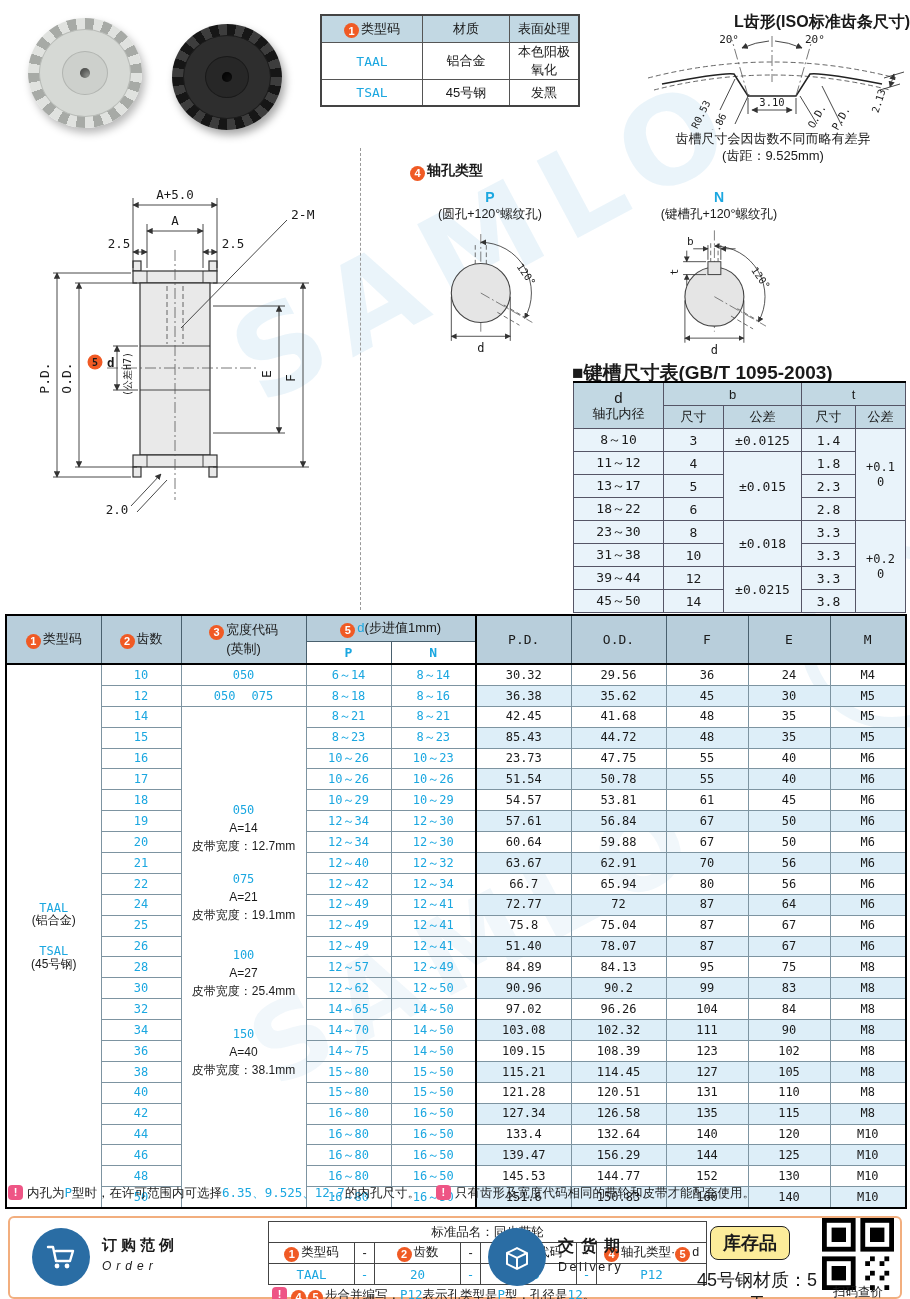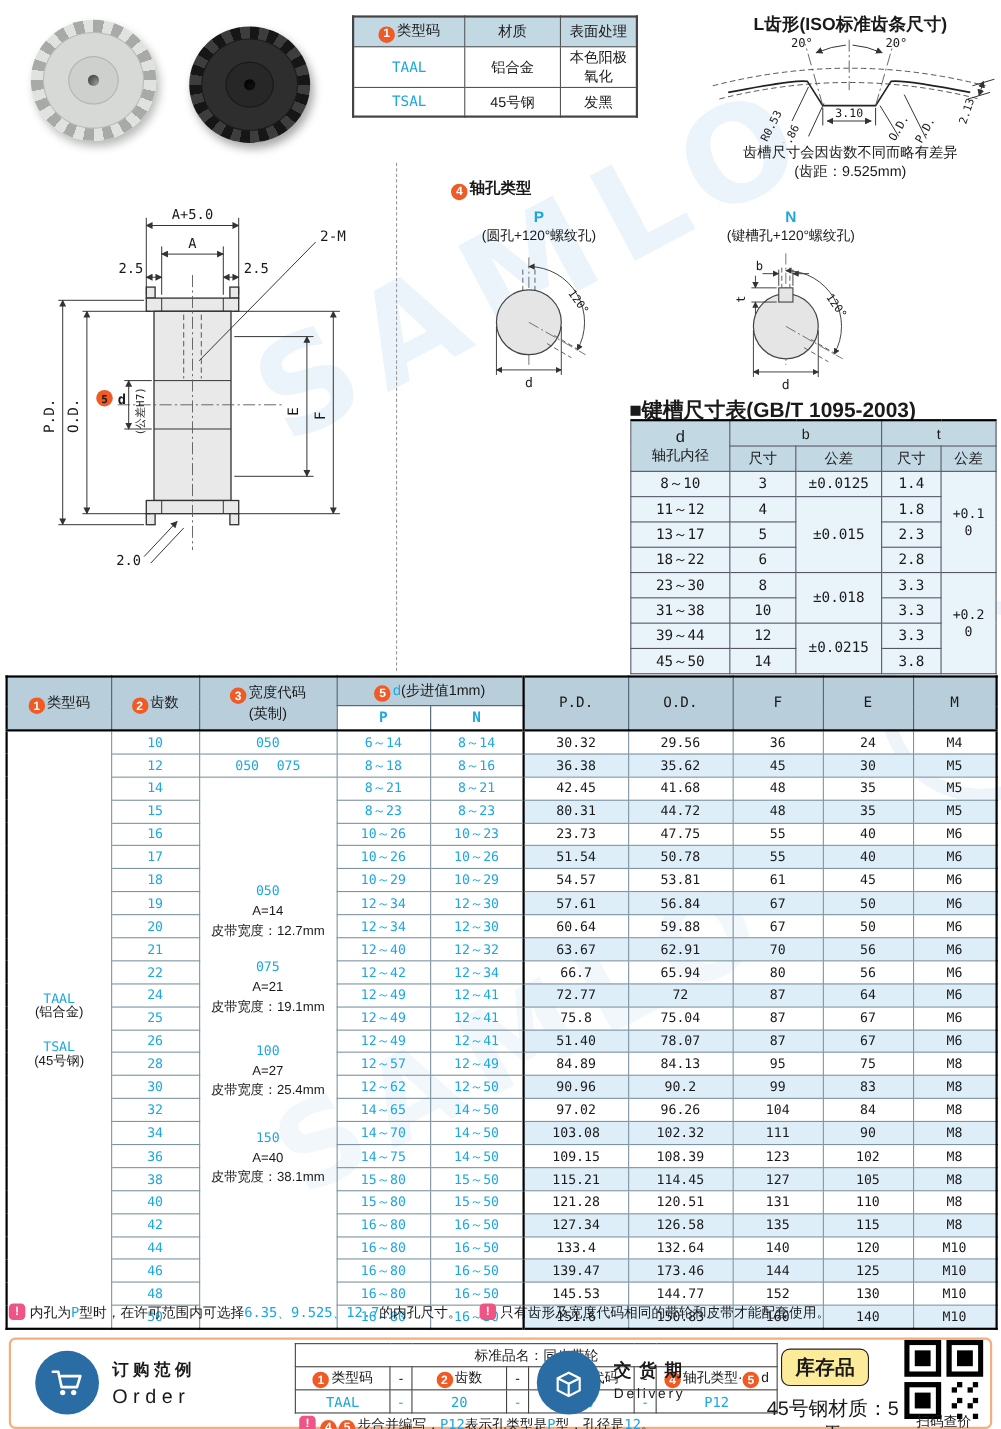--- a/index.html
+++ b/index.html
@@ -70,21 +70,21 @@
   .wwrap{position:relative;height:476px;}
   .wg{position:absolute;left:0;right:0;transform:translateY(-50%);text-align:center;line-height:1.5;font-size:12px;}
   .gap{margin-left:16px;}
   
   .fnrow{position:absolute;left:8px;top:1185px;width:898px;display:flex;gap:16px;font-size:12.5px;align-items:flex-start;}
   .fn{display:flex;align-items:flex-start;white-space:nowrap;}
   
   .obox{position:absolute;left:8px;top:1216px;width:890px;height:79px;border:2px solid #f2ae7e;border-radius:6px;background:#fff;}
   .circ{position:absolute;width:58px;height:58px;border-radius:50%;background:#2a6da4;display:flex;align-items:center;justify-content:center;}
   .ord-cn{font-size:15px;font-weight:700;letter-spacing:4px;}
-  .ord-en{font-size:18px;letter-spacing:5px;margin-top:4px;}
+  .ord-en{font-size:12px;letter-spacing:5px;margin-top:4px;font-style:italic;}
   .ot{border-collapse:collapse;border:1.5px solid #333;font-size:12.5px;table-layout:fixed;}
   .ot td{border:1px solid #444;text-align:center;height:20px;padding:0;}
   .ot .ttl{font-size:12.5px;}
   .stock{position:absolute;background:#fcec9a;border:1.5px solid #222;border-radius:8px;
          font-size:18px;font-weight:700;padding:4px 12px;white-space:nowrap;}
   .dlv-cn{font-size:16px;font-weight:700;letter-spacing:7px;white-space:nowrap;}
   .dlv-en{font-size:12.5px;letter-spacing:2.5px;margin-top:3px;}
   .qr-label{position:absolute;font-size:12.5px;text-align:center;}
   .vdash{position:absolute;border-left:1px dashed #999;}
 </style>
@@ -125,21 +125,21 @@
       <td>本色阳极氧化</td>
     </tr>
     <tr>
       <td class="blue mono">TSAL</td>
       <td>45号钢</td>
       <td>发黑</td>
     </tr>
   </tbody>
     </table>
 
-  <div class="abs tooth-title" style="left:636px;top:12px;width:274px;">L齿形(ISO标准齿条尺寸)</div>
+  <div class="abs tooth-title" style="left:636px;top:12px;width:274px;text-align:right;">L齿形(ISO标准齿条尺寸)</div>
   <svg class="abs" style="left:636px;top:34px;" width="274" height="96" viewBox="0 0 274 96">
     <defs>
       <marker id="a1" viewBox="0 0 10 10" refX="9" refY="5" markerWidth="7" markerHeight="7" orient="auto-start-reverse">
           <path d="M0,0L10,5L0,10z" fill="#333"></path>
         </marker>
     </defs>
     <line class="cl" x1="136" y1="2" x2="136" y2="48"></line>
     <path class="dash" d="M12,44 Q136,12 260,44"></path>
     <path class="dash" d="M18,56 Q136,26 254,56"></path>
     <path class="sol" d="M26,50 Q88,38 98,40 L112,62 L160,62 L174,40 Q184,38 246,50"></path>
@@ -489,21 +489,21 @@
           <td class="mono bL">42.45</td>
           <td class="mono">41.68</td>
           <td class="mono">48</td>
           <td class="mono">35</td>
           <td class="mono">M5</td>
         </tr>
         <tr>
           <td class="blue mono">15</td>
           <td class="blue mono">8～23</td>
           <td class="blue mono">8～23</td>
-          <td class="mono bL shade">80.31</td>
+          <td class="mono bL shade">85.43</td>
           <td class="mono shade">44.72</td>
           <td class="mono shade">48</td>
           <td class="mono shade">35</td>
           <td class="mono shade">M5</td>
         </tr>
         <tr>
           <td class="blue mono">16</td>
           <td class="blue mono">10～26</td>
           <td class="blue mono">10～23</td>
           <td class="mono bL">23.73</td>
@@ -690,21 +690,21 @@
           <td class="mono">132.64</td>
           <td class="mono">140</td>
           <td class="mono">120</td>
           <td class="mono">M10</td>
         </tr>
         <tr>
           <td class="blue mono">46</td>
           <td class="blue mono">16～80</td>
           <td class="blue mono">16～50</td>
           <td class="mono bL shade">139.47</td>
-          <td class="mono shade">173.46</td>
+          <td class="mono shade">156.29</td>
           <td class="mono shade">144</td>
           <td class="mono shade">125</td>
           <td class="mono shade">M10</td>
         </tr>
         <tr>
           <td class="blue mono">48</td>
           <td class="blue mono">16～80</td>
           <td class="blue mono">16～50</td>
           <td class="mono bL">145.53</td>
           <td class="mono">144.77</td>

